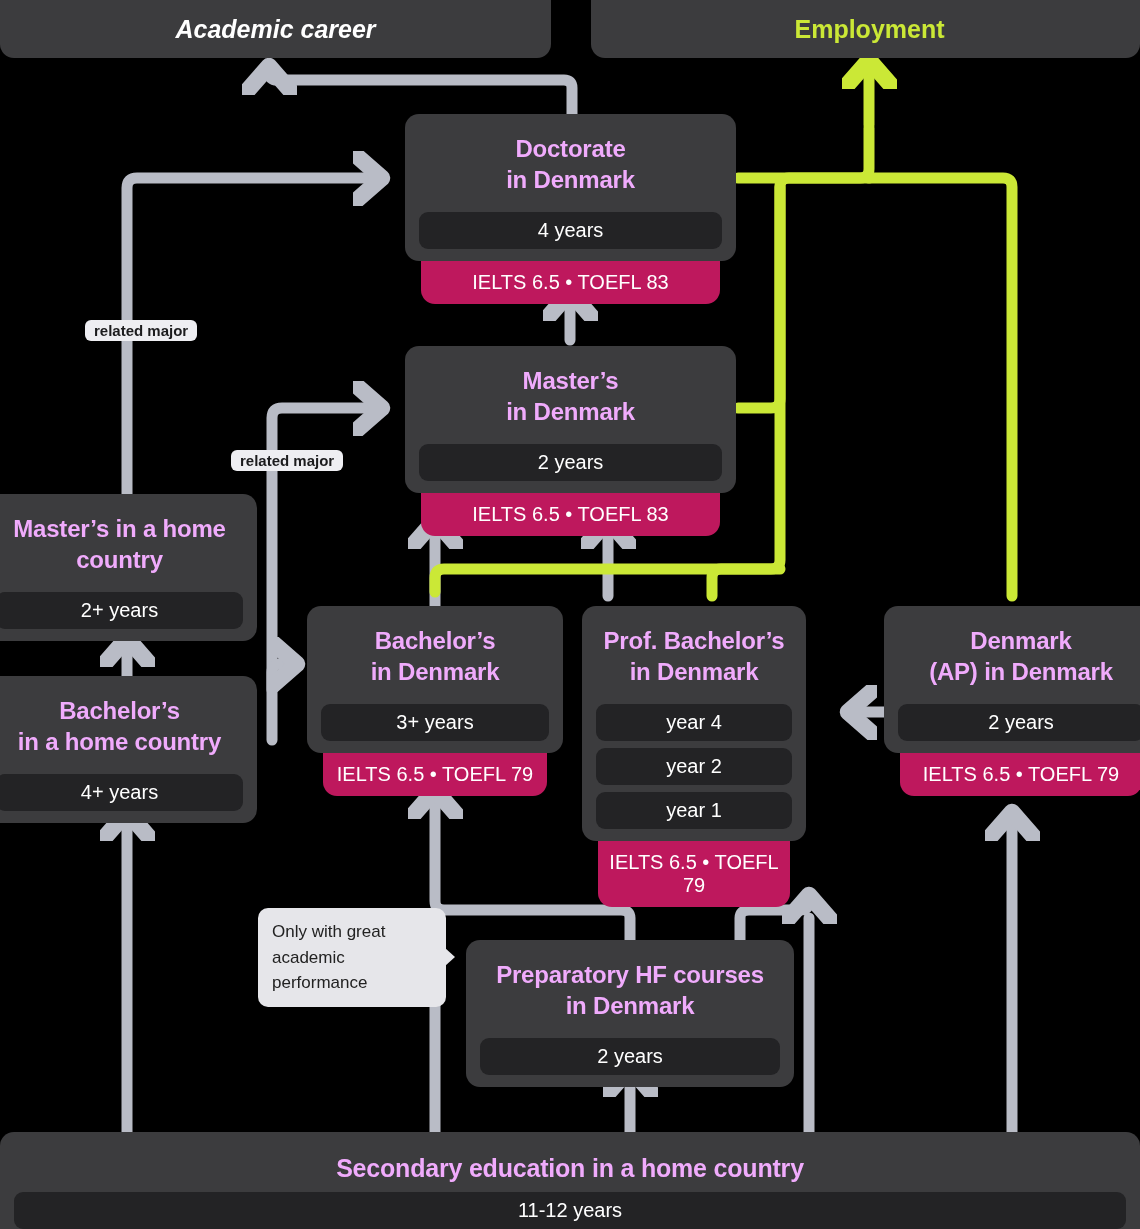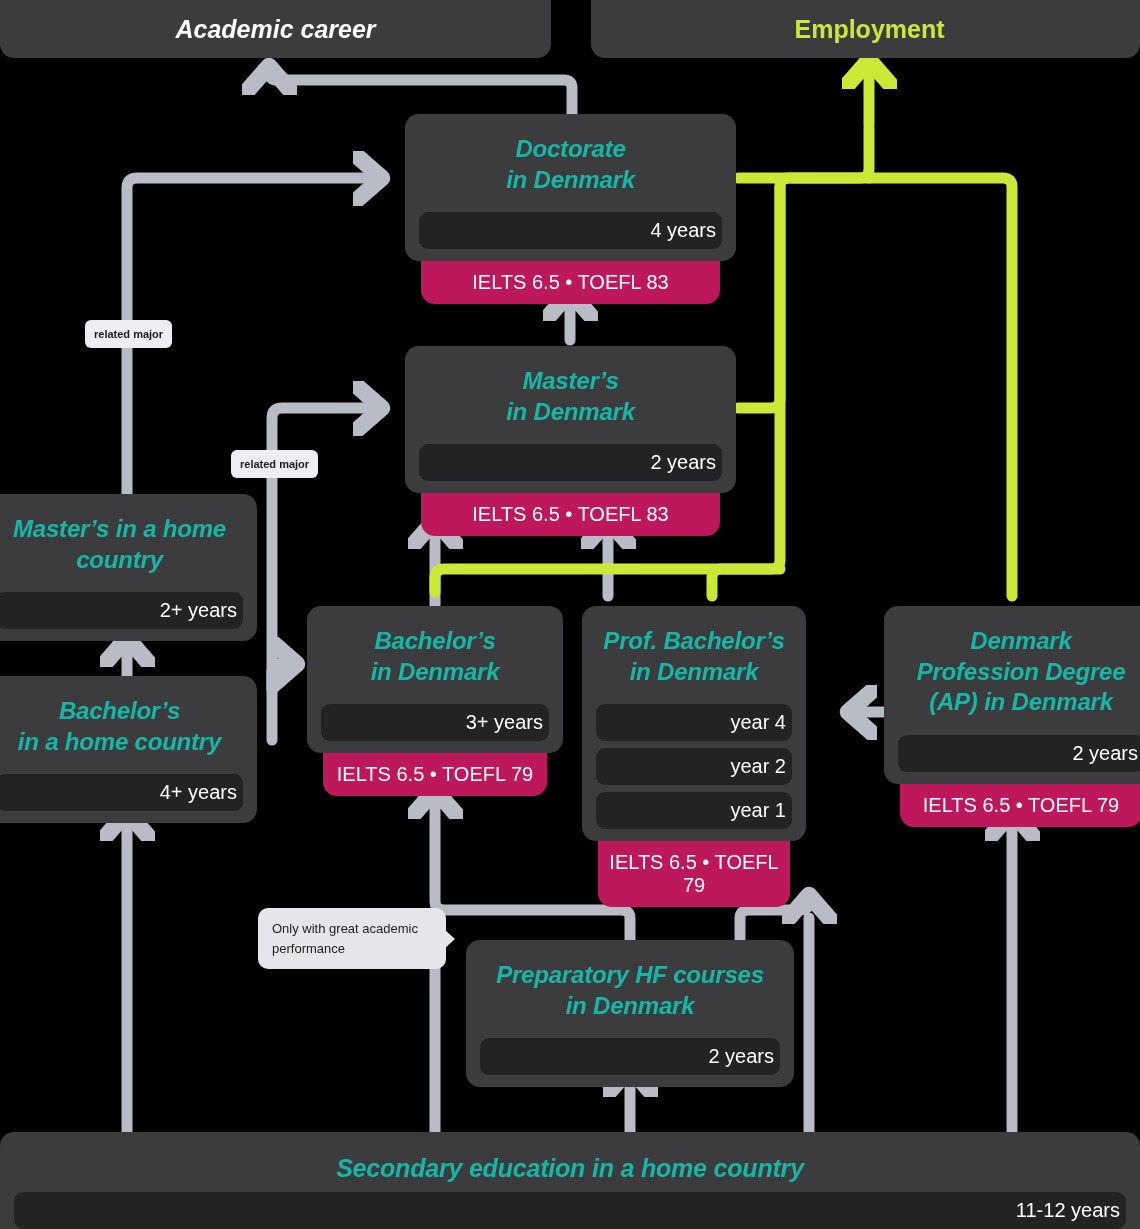--- a/index.html
+++ b/index.html
@@ -10,52 +10,51 @@
   }
   #stage{position:absolute;left:0;top:0;width:1140px;height:1229px;}
   svg.wires{position:absolute;left:0;top:0;width:1140px;height:1229px;pointer-events:none;}
   .node{position:absolute;box-sizing:border-box;}
   .card{
     background:#3c3c3e;border-radius:14px;
     padding:14px 14px 12px 14px;
     display:flex;flex-direction:column;align-items:stretch;
   }
   .card-title{
-    color:#14b8a6;font-weight:bold;font-size:24px;line-height:1.28;
+    color:#f0abfc;font-weight:bold;font-size:24px;line-height:1.28;
     text-align:center;letter-spacing:-0.2px;
     padding:6px 4px 10px 4px;
-    font-style:italic;
   }
   .pill{
     background:#232325;border-radius:9px;color:#fff;
-    font-size:20px;text-align:right;padding:7px 6px;margin-top:7px;
+    font-size:20px;text-align:center;padding:7px 6px;margin-top:7px;
   }
   .pill.hl{background:#232325;border:2px solid #a8bf2e;padding:5px 6px;}
   .band{
     background:#be185d;color:#fff;font-size:20px;text-align:center;
     padding:10px 6px;border-radius:0 0 14px 14px;margin:0 16px;
     box-sizing:border-box;
   }
   .hdr{
     background:#3c3c3e;border-radius:0 0 14px 14px;
     display:flex;align-items:center;justify-content:center;
     font-size:25px;font-weight:bold;color:#fff;
   }
   .tip{
     background:#e6e6ea;color:#222;border-radius:10px;
-    font-size:13px;line-height:1.5;padding:11px 14px;position:absolute;
+    font-size:17px;line-height:1.5;padding:11px 14px;position:absolute;
   }
   .tip:after{
     content:"";position:absolute;right:-9px;top:50%;margin-top:-9px;
     width:0;height:0;border-top:9px solid transparent;
     border-bottom:9px solid transparent;border-left:10px solid #e6e6ea;
   }
   .chip{
     background:#eeeef2;color:#1c1c1e;border-radius:6px;
-    font-size:11px;font-weight:600;padding:8px 9px;position:absolute;
+    font-size:15px;font-weight:600;padding:2px 9px;position:absolute;
     white-space:nowrap;
   }
   .bottombar{
     background:#3c3c3e;border-radius:14px 14px 0 0;
     padding:14px 14px 0 14px;box-sizing:border-box;
   }
   .bottombar .card-title{font-size:25px;padding-bottom:8px;}
 </style>
 </head>
 <body>
@@ -193,21 +192,20 @@
       <div class="pill">year 2</div>
       <div class="pill">year 1</div>
     </div>
     <div class="band">IELTS 6.5 • TOEFL 79</div>
   </div>
 
   <div class="node" style="left:884px;top:606px;width:274px;">
     <div class="card">
       <div class="card-title">
         <div>Denmark</div>
-        <div>Profession Degree</div>
         <div>(AP) in Denmark</div>
       </div>
       <div class="pill">2 years</div>
     </div>
     <div class="band">IELTS 6.5 • TOEFL 79</div>
   </div>
 
   <div class="node" style="left:466px;top:940px;width:328px;">
     <div class="card">
       <div class="card-title">

